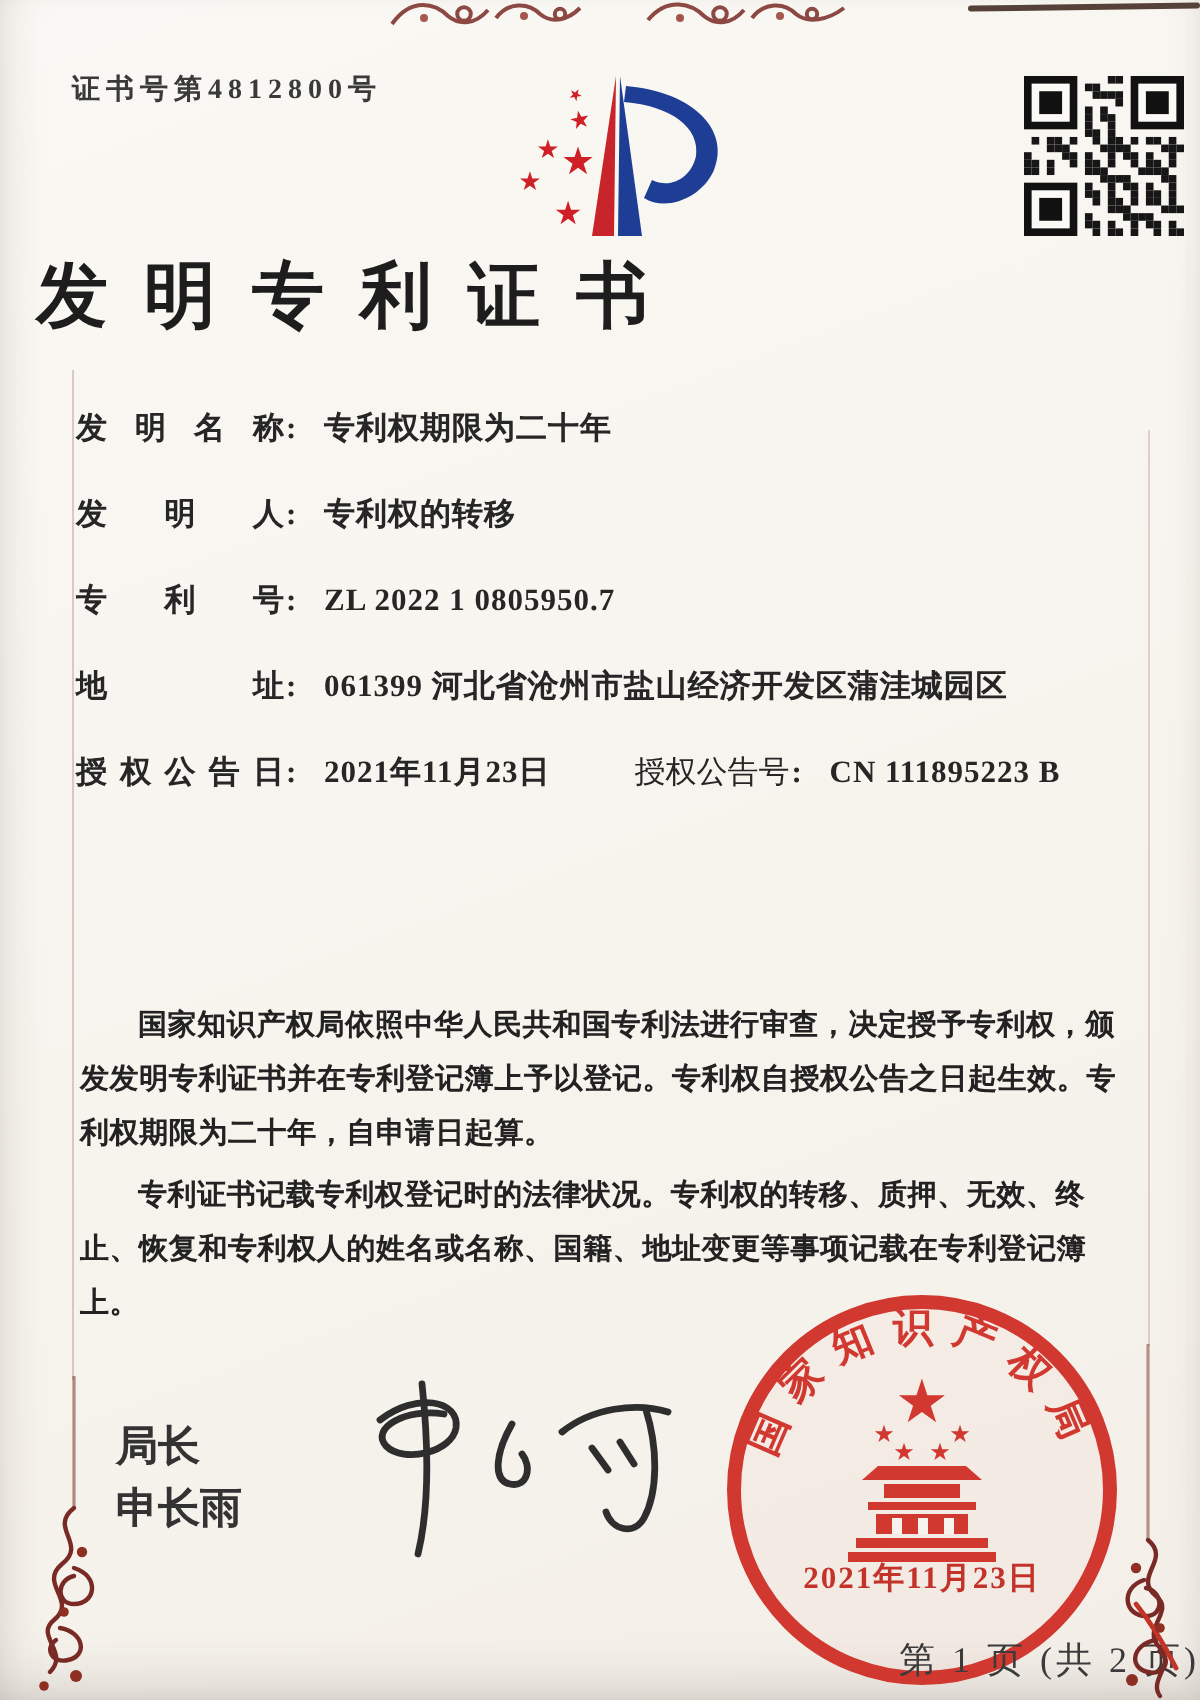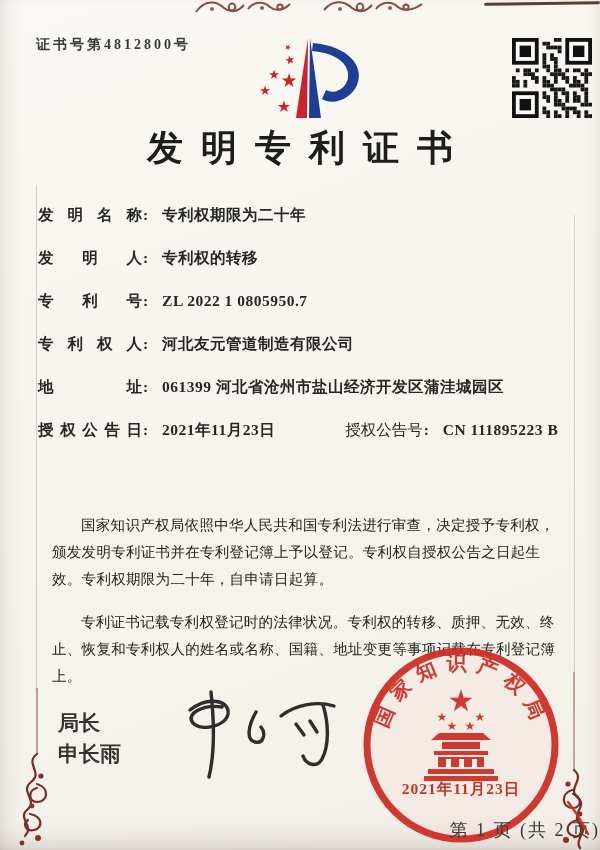--- a/index.html
+++ b/index.html
@@ -9,34 +9,34 @@
     font-family:"Liberation Serif","DejaVu Serif",serif;color:#2a2a2a;
     box-shadow:inset 0 -16px 34px -20px rgba(90,80,70,.38),
                inset 16px 0 30px -26px rgba(90,80,70,.25),
                inset -6px 0 18px -14px rgba(90,80,70,.18);
   }
   .abs{position:absolute;}
   
   .cert-no{left:36px;top:36px;font-size:14px;letter-spacing:3px;color:#3a3a3a;font-weight:600;}
   .logo{left:238px;top:34px;width:132px;height:90px;}
   .qr{left:512px;top:38px;width:80px;height:80px;}
-  .title{left:0;top:124px;width:100%;text-align:center;font-size:36px;font-weight:700;
+  .title{left:0;top:124px;width:100%;text-align:left;font-size:36px;font-weight:700;
          letter-spacing:18px;text-indent:18px;color:#1d1d1d;margin:0;}
   
   .fields{left:38px;top:203px;right:28px;}
   .frow{margin-bottom:20px;font-size:15.5px;font-weight:600;color:#262626;line-height:23px;white-space:nowrap;}
   .flabel{display:inline-block;width:104px;text-align:justify;text-align-last:justify;vertical-align:bottom;}
   .fcolon{margin-left:1px;}
   .fvalue{margin-left:10px;letter-spacing:.5px;}
-  .grant-row{display:flex;gap:28px;}
+  .grant-row{display:flex;}
   .grant-second{margin-left:42px;}
   .grant-second .flabel2{font-weight:400;}
   
   .paragraphs{left:36px;top:496px;width:536px;font-size:14.5px;line-height:27px;color:#222;}
-  .paragraphs p{margin:16px;text-indent:2em;font-weight:400;letter-spacing:.3px;}
+  .paragraphs p{margin:4px;text-indent:2em;font-weight:700;letter-spacing:.3px;}
   
   .signatory{left:58px;top:708px;font-size:21px;font-weight:700;color:#333;line-height:31px;}
   .sig-svg{left:176px;top:680px;}
   .seal-svg{left:356px;top:645px;}
   .page-footer{left:0;top:818px;width:100%;text-align:right;font-size:18px;color:#3b3b3b;letter-spacing:2px;}
   
   .edge-line{left:484px;top:2px;width:116px;height:3px;background:#564139;border-radius:2px;transform:rotate(-.8deg);}
   .vline-left{left:36px;top:185px;width:1px;height:505px;background:rgba(150,100,90,.30);}
   .vline-right{left:574px;top:215px;width:1px;height:458px;background:rgba(150,100,90,.26);}
 </style>
@@ -224,24 +224,20 @@
     </div>
     <div class="frow">
       <span class="flabel">发明人</span><span class="fcolon">:</span>
       <span class="fvalue">专利权的转移</span>
     </div>
     <div class="frow">
       <span class="flabel">专利号</span><span class="fcolon">:</span>
       <span class="fvalue">ZL 2022 1 0805950.7</span>
     </div>
     <div class="frow">
-      <span class="flabel">专利权人</span><span class="fcolon">:</span>
-      <span class="fvalue">河北友元管道制造有限公司</span>
-    </div>
-    <div class="frow">
       <span class="flabel">地址</span><span class="fcolon">:</span>
       <span class="fvalue">061399 河北省沧州市盐山经济开发区蒲洼城园区</span>
     </div>
     <div class="frow grant-row">
       <span>
         <span class="flabel">授权公告日</span><span class="fcolon">:</span>
         <span class="fvalue">2021年11月23日</span>
       </span>
       <span class="grant-second">
         <span class="flabel2">授权公告号</span><span class="fcolon">:</span>

